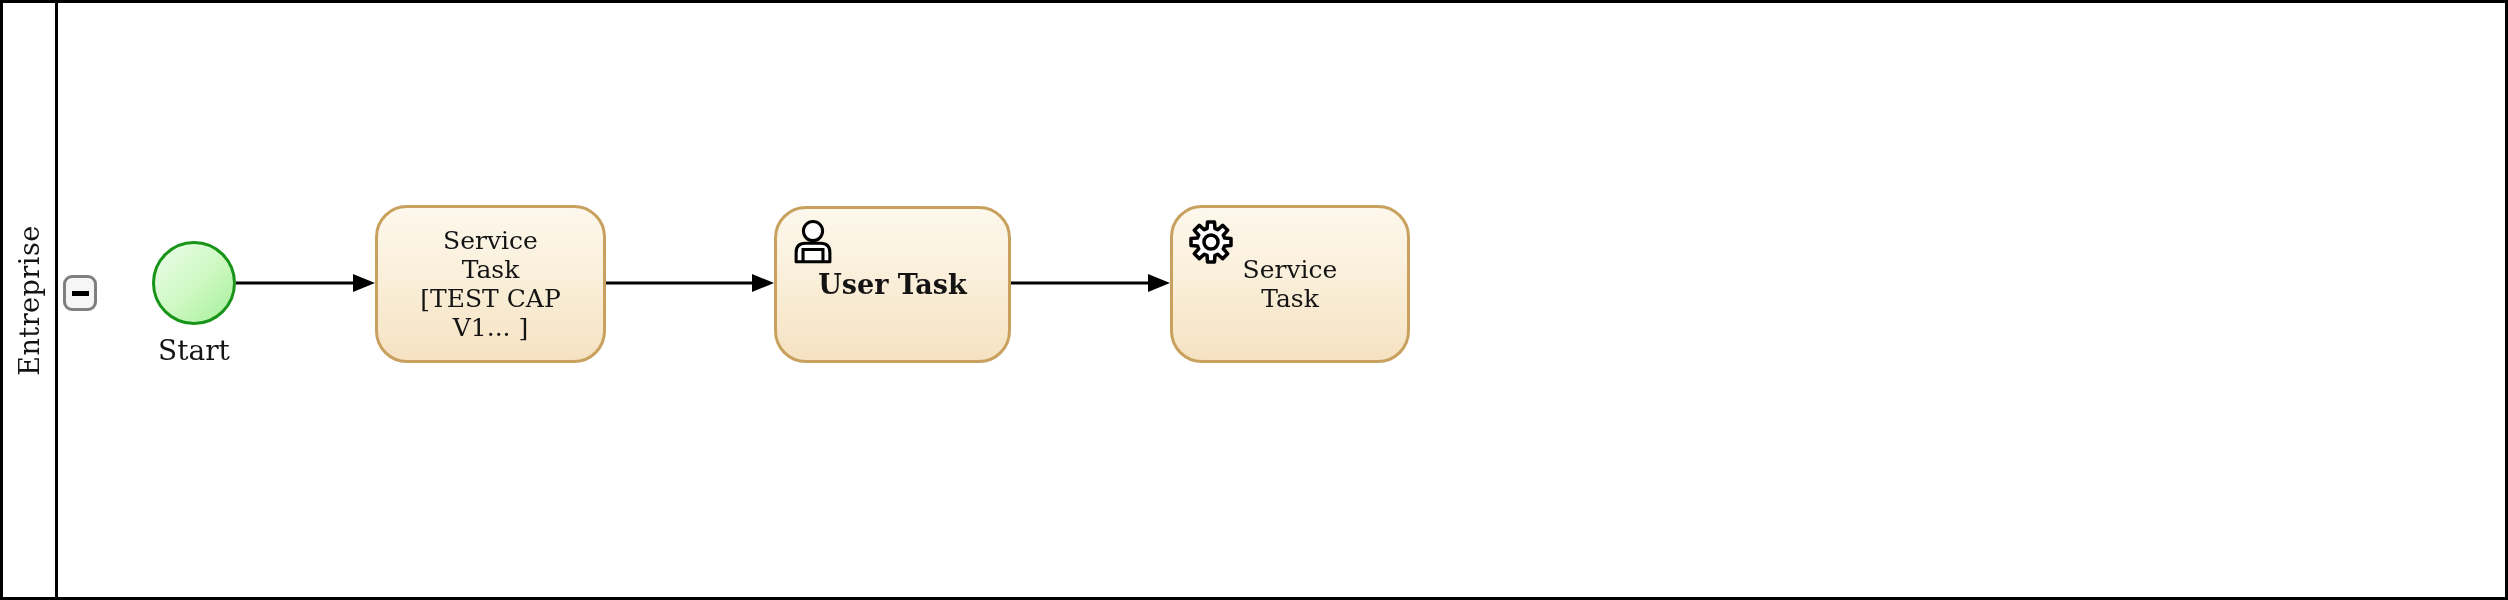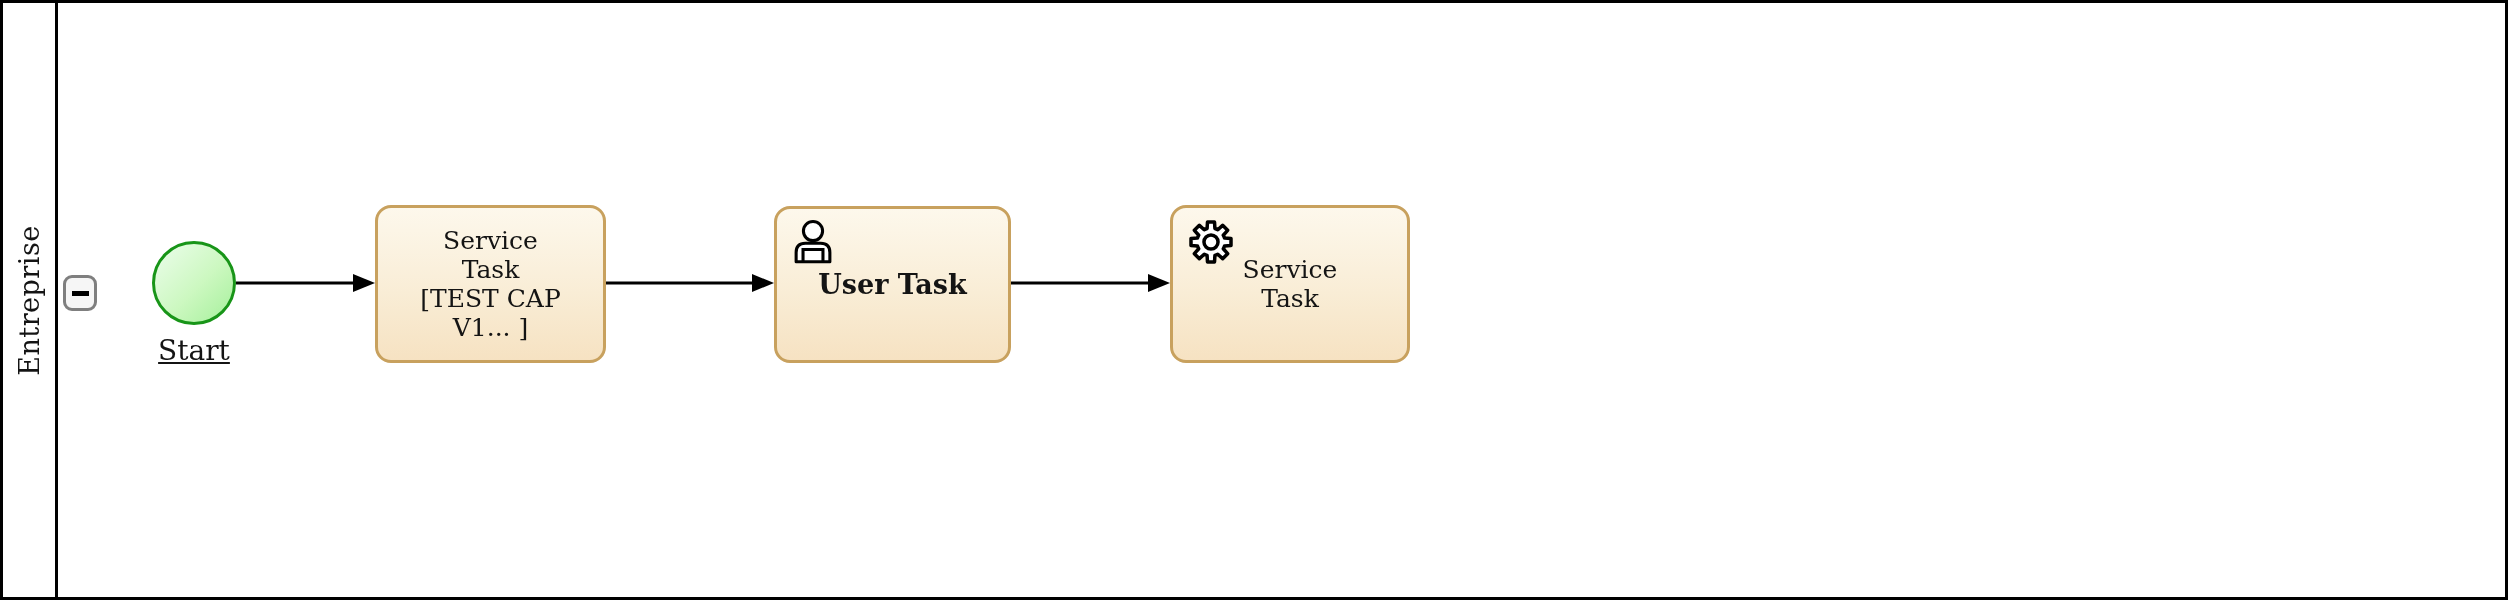--- a/index.html
+++ b/index.html
@@ -59,29 +59,28 @@
     border: 3px solid #189518;
     border-radius: 50%;
     background: linear-gradient(135deg, #ecfdec 0%, #ccf8c0 55%, #a5f09b 100%);
   }
   .start-label {
     position: absolute;
     left: 106px; top: 331px;
     width: 170px;
     text-align: center;
     font-size: 28px;
-    text-decoration: underline;
   }
 
   
   .task {
     position: absolute;
     box-sizing: border-box;
     border: 3px solid #c8a15e;
-    border-radius: 16px;
+    border-radius: 32px;
     background: linear-gradient(180deg, #fdf8ec 0%, #f9edd6 55%, #f6e2c2 100%);
     display: flex; flex-direction: column;
     align-items: center; justify-content: center;
     text-align: center;
     font-size: 25px;
     line-height: 29px;
     cursor: default;
   }
   .task-1 { left: 372px;  top: 202px; width: 231px; height: 158px; }
   .task-2 { left: 771px;  top: 203px; width: 237px; height: 157px; font-size: 27px; font-weight: bold; }

